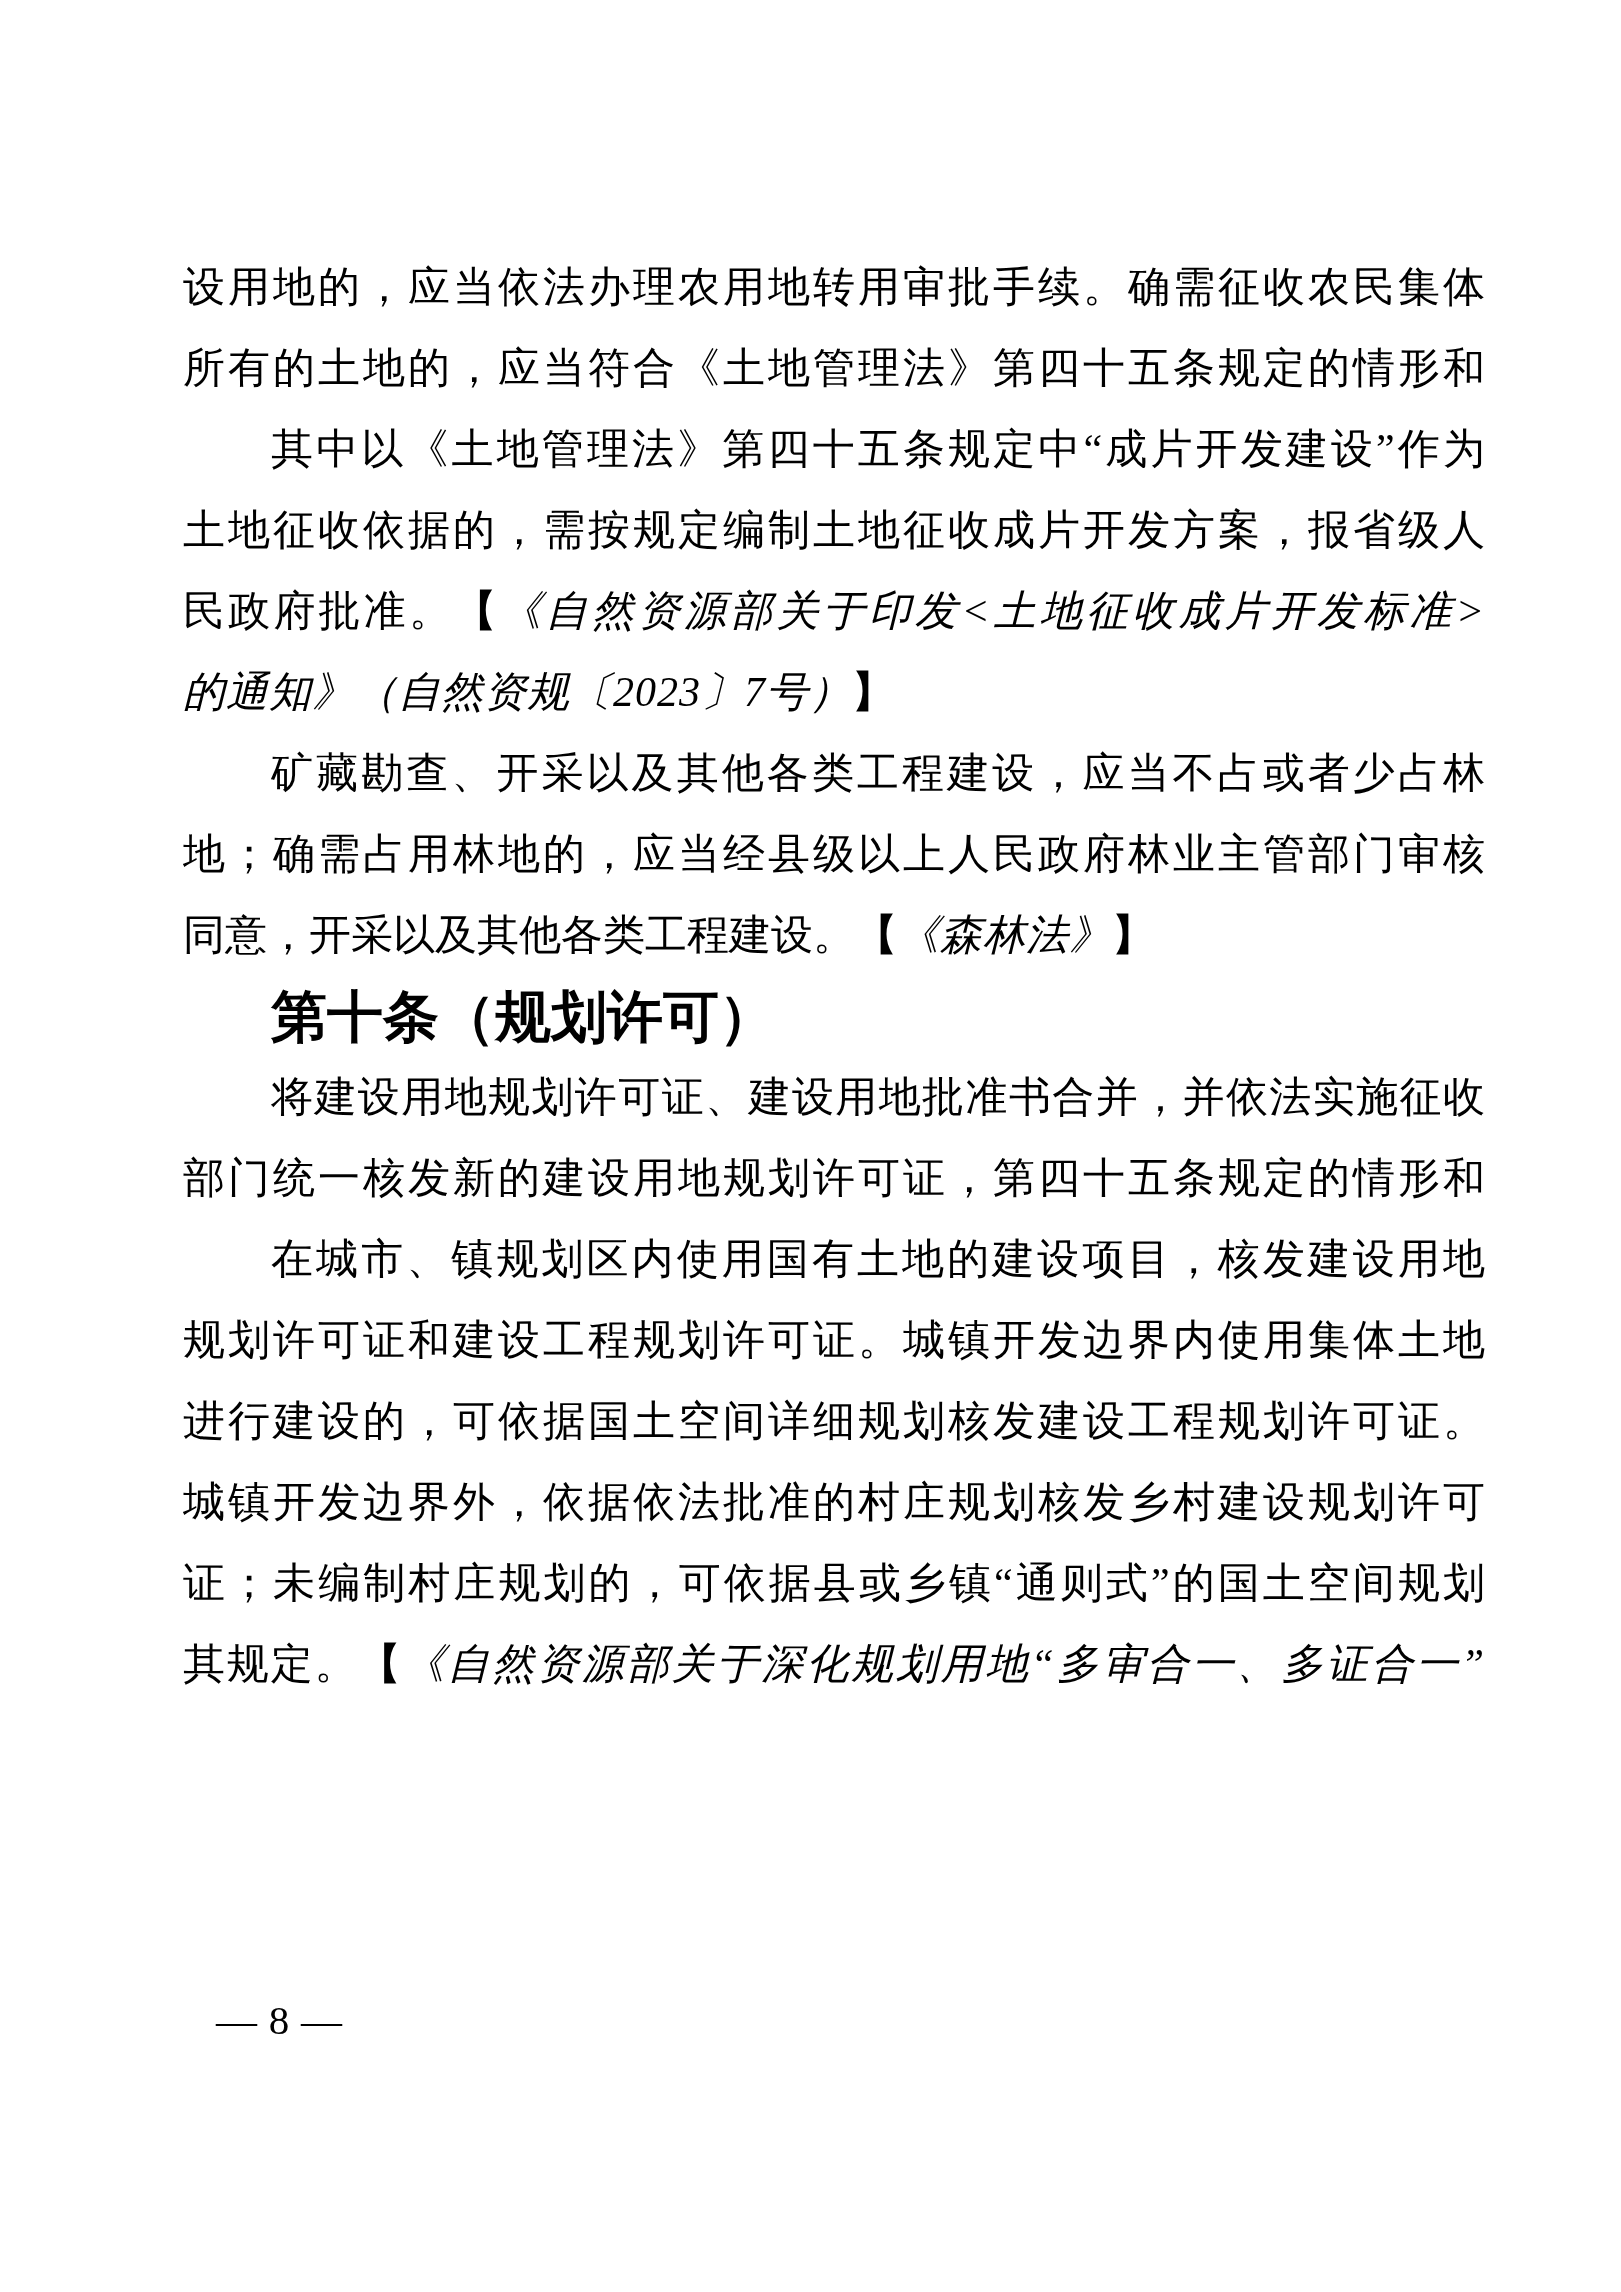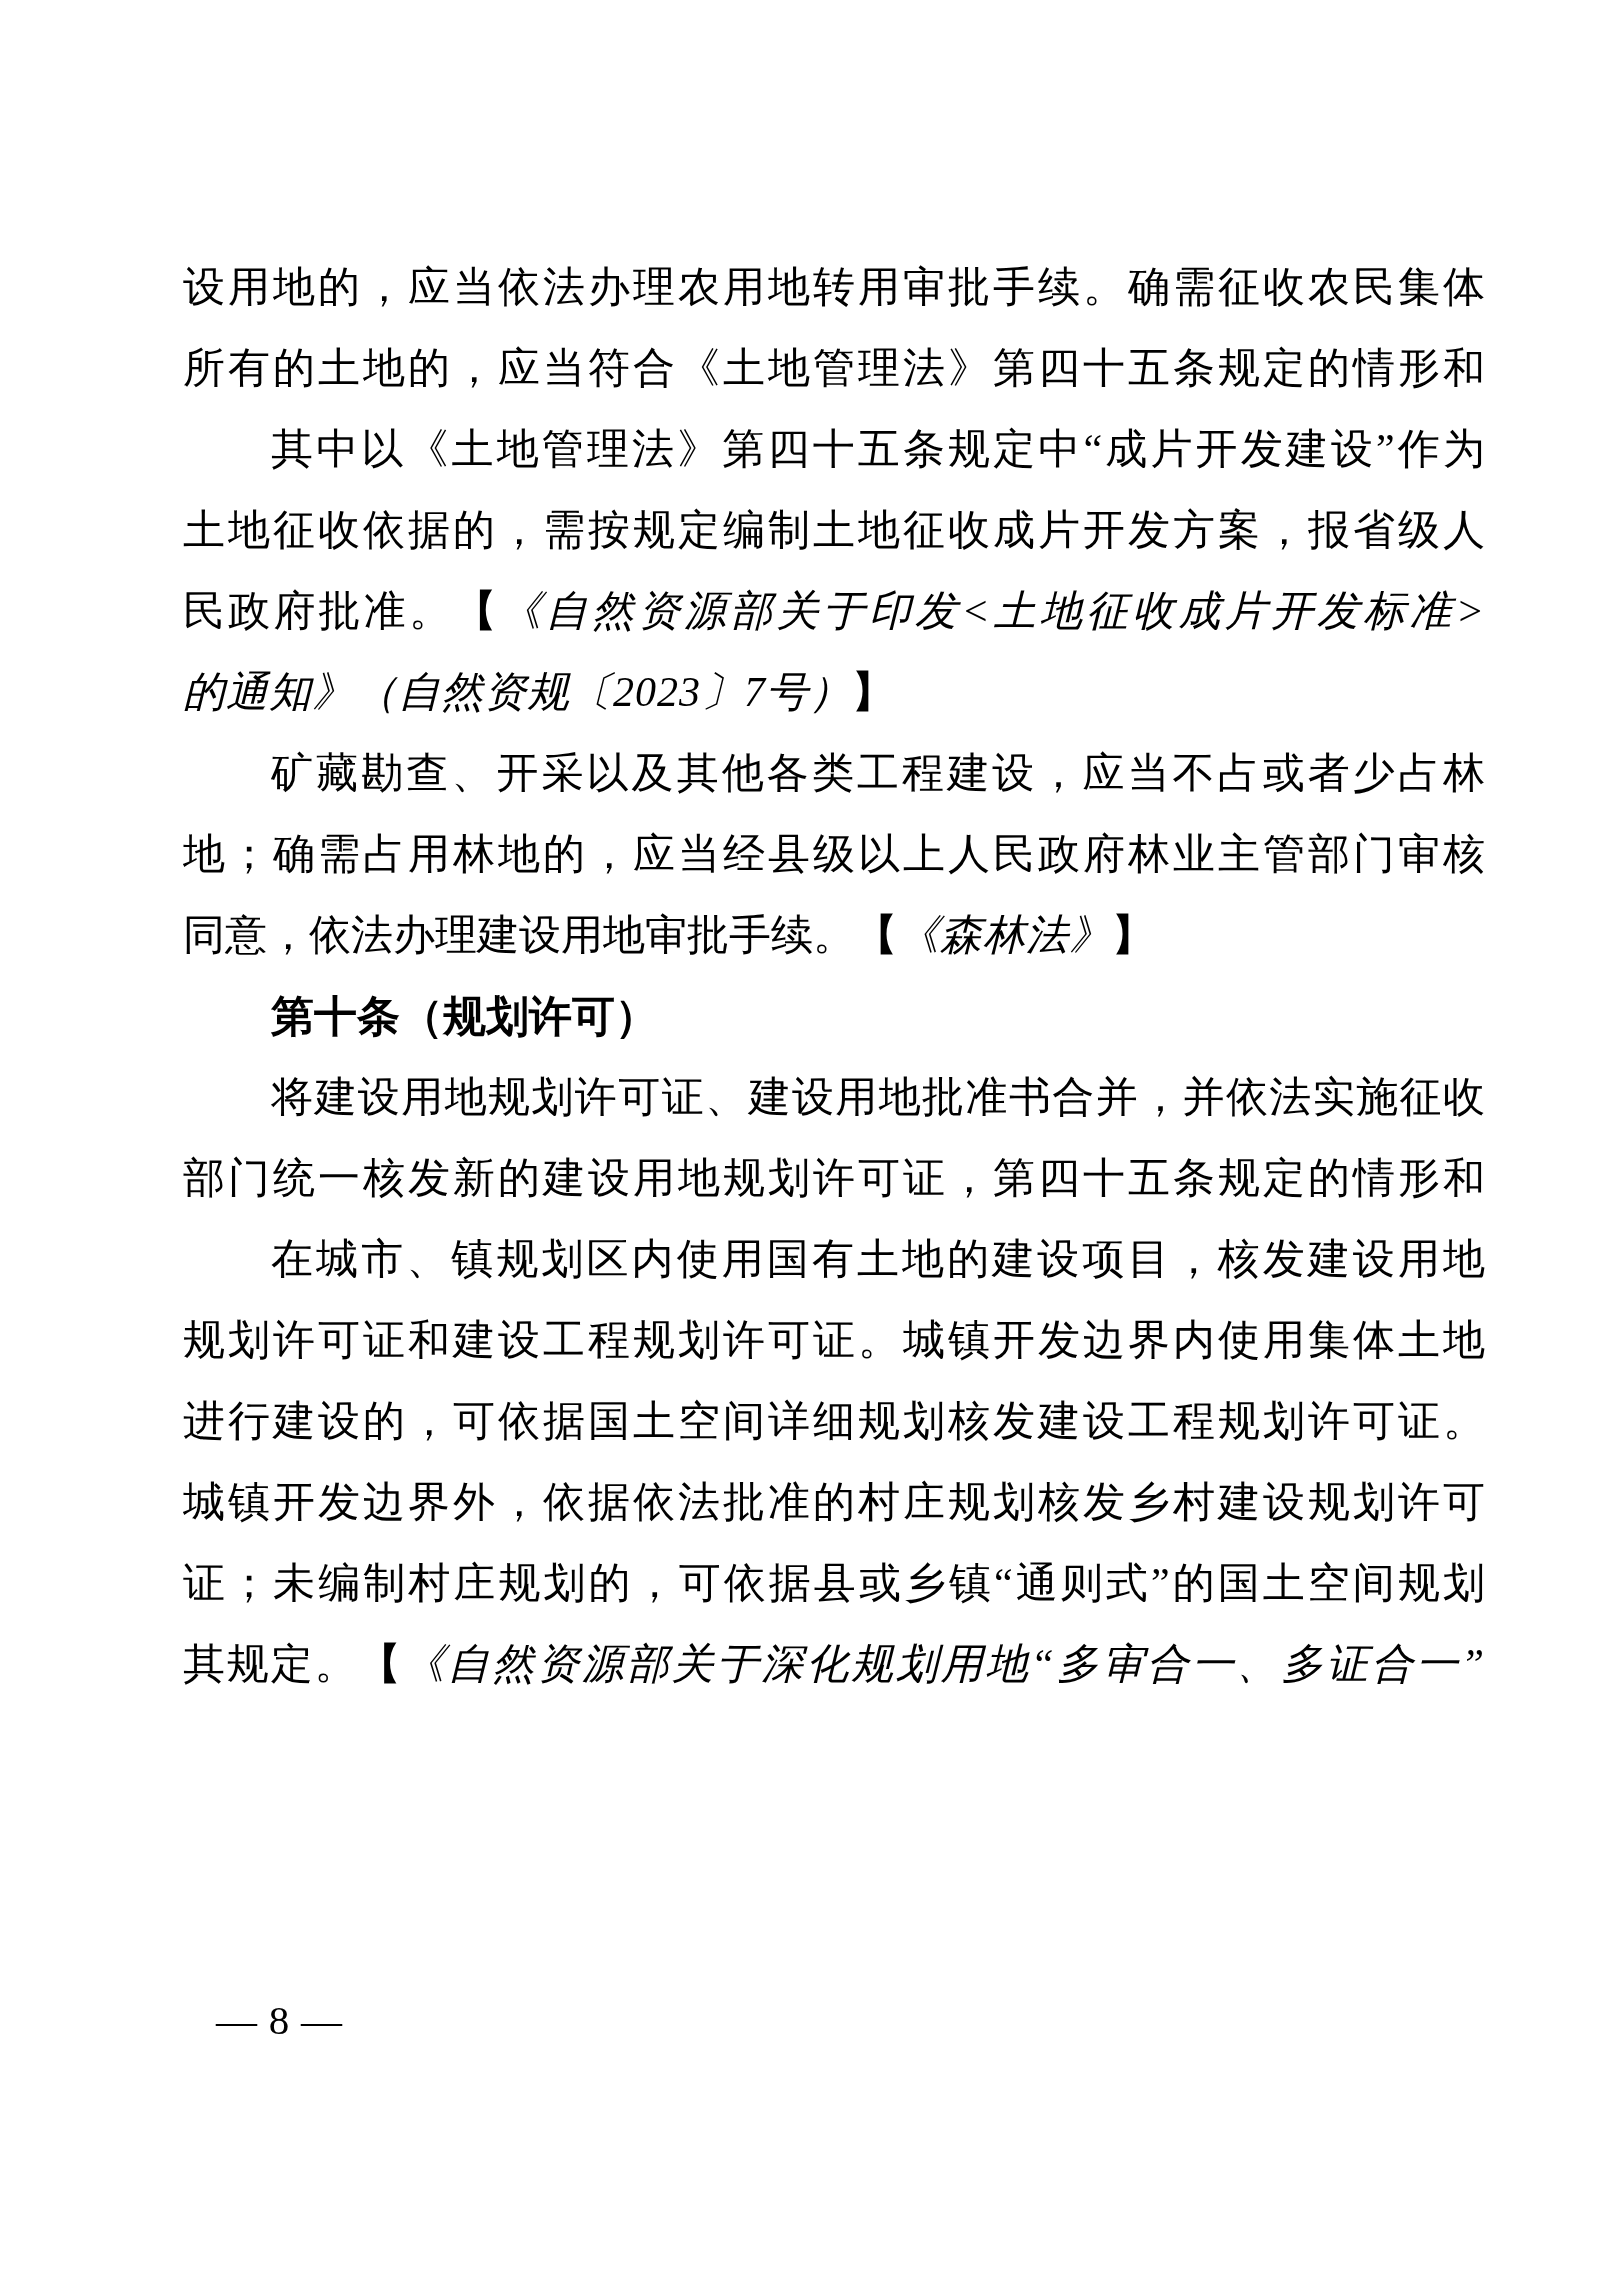--- a/index.html
+++ b/index.html
@@ -34,21 +34,21 @@
     overflow: hidden;
   }
   .line.last {
     text-align: left;
     text-align-last: left;
   }
   .line.indent { padding-left: 88px; }
   .line.heading {
     font-family: "Liberation Sans", "DejaVu Sans", sans-serif;
     font-weight: 700;
-    font-size: 43px;
+    font-size: 56px;
     text-align: right;
     text-align-last: left;
   }
   .seg-body { font-style: normal; }
   .seg-cite {
     font-style: italic;
     letter-spacing: 1px;
     text-align: right;
   }
   .seg-bracket {
@@ -76,21 +76,21 @@
   <div class="doc-body">
 
   <div class="line"><span class="seg-body">设用地的，应当依法办理农用地转用审批手续。确需征收农民集体</span></div>
       <div class="line"><span class="seg-body">所有的土地的，应当符合《土地管理法》第四十五条规定的情形和</span></div>
       <div class="line indent"><span class="seg-body">其中以《土地管理法》第四十五条规定中“成片开发建设”作为</span></div>
       <div class="line"><span class="seg-body">土地征收依据的，需按规定编制土地征收成片开发方案，报省级人</span></div>
       <div class="line"><span class="seg-body">民政府批准。</span><span class="seg-bracket">【</span><span class="seg-cite">《自然资源部关于印发&lt;土地征收成片开发标准&gt;</span></div>
       <div class="line last"><span class="seg-cite">的通知》（自然资规〔2023〕7号）</span><span class="seg-bracket">】</span></div>
       <div class="line indent"><span class="seg-body">矿藏勘查、开采以及其他各类工程建设，应当不占或者少占林</span></div>
       <div class="line"><span class="seg-body">地；确需占用林地的，应当经县级以上人民政府林业主管部门审核</span></div>
-      <div class="line last"><span class="seg-body">同意，依法办理建设用地审批手续。</span><span class="seg-bracket">【</span><span class="seg-cite">《森林法》</span><span class="seg-bracket">】</span></div>
+      <div class="line last"><span class="seg-body">同意，开采以及其他各类工程建设。</span><span class="seg-bracket">【</span><span class="seg-cite">《森林法》</span><span class="seg-bracket">】</span></div>
       <div class="line heading indent last"><span class="seg-body">第十条（规划许可）</span></div>
       <div class="line indent"><span class="seg-body">将建设用地规划许可证、建设用地批准书合并，并依法实施征收</span></div>
       <div class="line"><span class="seg-body">部门统一核发新的建设用地规划许可证，第四十五条规定的情形和</span></div>
       <div class="line indent"><span class="seg-body">在城市、镇规划区内使用国有土地的建设项目，核发建设用地</span></div>
       <div class="line"><span class="seg-body">规划许可证和建设工程规划许可证。城镇开发边界内使用集体土地</span></div>
       <div class="line"><span class="seg-body">进行建设的，可依据国土空间详细规划核发建设工程规划许可证。</span></div>
       <div class="line"><span class="seg-body">城镇开发边界外，依据依法批准的村庄规划核发乡村建设规划许可</span></div>
       <div class="line"><span class="seg-body">证；未编制村庄规划的，可依据县或乡镇“通则式”的国土空间规划</span></div>
       <div class="line"><span class="seg-body">其规定。</span><span class="seg-bracket">【</span><span class="seg-cite">《自然资源部关于深化规划用地“多审合一、多证合一”</span></div>
     </div>

